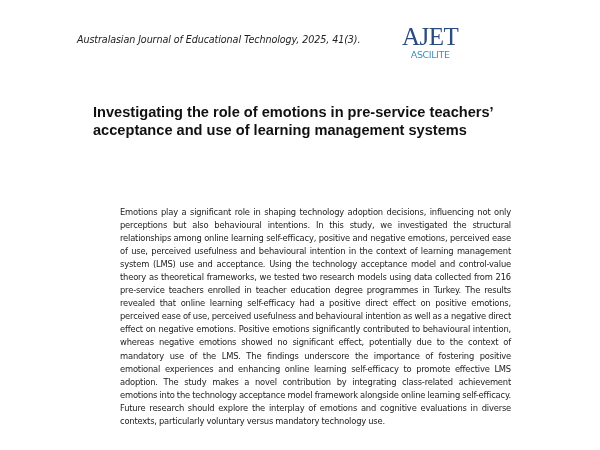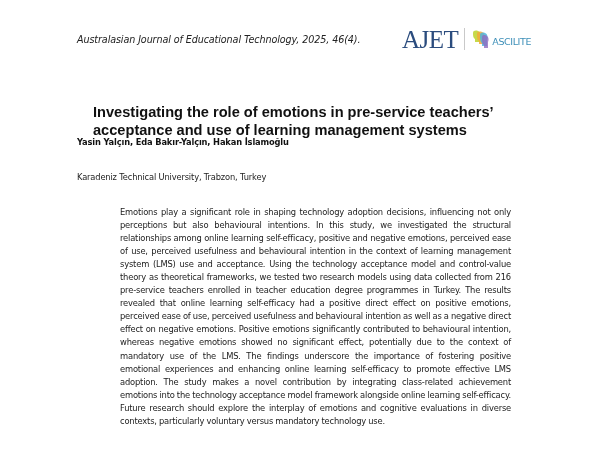--- a/index.html
+++ b/index.html
@@ -10,33 +10,33 @@
       color: #1a1a1a;
     }
     .journal-line {
       position: absolute; left: 77px; top: 34px;
       font-family: "DejaVu Sans", sans-serif;
       font-style: italic; font-size: 9.6px; color: #222;
       letter-spacing: -0.1px;
     }
     .logo {
       position: absolute; left: 402px; top: 24px; height: 30px;
-      display: flex; align-items: center;
+      display: flex; align-items: center; flex-direction: column;
     }
     .logo-ajet {
       font-family: "Liberation Serif", serif; font-size: 25px;
       color: #2b4c7e; letter-spacing: -0.5px; line-height: 1;
     }
     .logo-divider {
       width: 1px; height: 22px; background: #c9c9c9; margin: 0 5px 0 6px;
     }
     .logo-heads { width: 20px; height: 20px; margin-right: 2px; }
     .logo-ascilite {
       font-family: "DejaVu Sans", sans-serif; font-size: 9.5px;
-      color: #3d8fb8; letter-spacing: -0.4px; margin-top: 5px;
+      color: #3d8fb8; letter-spacing: -0.4px; 
     }
     .title {
       position: absolute; left: 77px; top: 88px; width: 470px;
       font-family: "Liberation Sans", sans-serif; font-weight: bold;
       font-size: 14.6px; line-height: 17.5px; color: #111;
       margin: 16px;
     }
     .author-block { position: absolute; left: 77px; }
     .author-block.a1 { top: 136px; }
     .author-block.a2 { top: 171px; }
@@ -52,37 +52,35 @@
       position: absolute; left: 120px; top: 206px; width: 391px;
       font-family: "DejaVu Sans", sans-serif; font-size: 8.35px;
       line-height: 13.05px; color: #222; text-align: justify;
       letter-spacing: -0.18px; word-spacing: -0.3px;
       margin: 0;
     }
   </style>
 </head>
 <body>
 
-<div class="journal-line">Australasian Journal of Educational Technology, 2025, 46(4).</div>
+<div class="journal-line">Australasian Journal of Educational Technology, 2025, 41(3).</div>
 
 <div class="logo">
   <span class="logo-ajet">AJET</span>
   <span class="logo-divider"></span>
   <svg class="logo-heads" viewBox="0 0 20 20">
     <path d="M3 4 C3 1.5 6 1 8 2 C11 3 11 7 10 9 L10 13 L5 13 L5 10 C3 9 3 6 3 4 Z" fill="#c7d94a"></path>
     <path d="M7 5 C7 2.5 10 2 12 3 C15 4 15 8 14 10 L14 15 L9 15 L9 12 C7 11 7 8 7 5 Z" fill="#f2a93b" opacity="0.85"></path>
     <path d="M10 6 C10 3.5 13 3 15 4 C18 5 18 9 17 11 L17 17 L12 17 L12 14 C10 13 10 9 10 6 Z" fill="#4fb3d9" opacity="0.85"></path>
     <path d="M12 8 C12 6 14.5 5.5 16 6.5 C19 7.5 19 11 18 13 L18 19 L14 19 L14 16 C12 15 12 11 12 8 Z" fill="#8e6bbf" opacity="0.8"></path>
   </svg>
   <span class="logo-ascilite">ASCILITE</span>
 </div>
 
 <h1 class="title">Investigating the role of emotions in pre-service teachers’ acceptance and use of learning management systems</h1>
 
 <div class="author-block a1">
-  <div class="authors">Yasin Yalçın, Eda Bakır-Yalçın, Hakan İslamoğlu</div>
 </div>
 
 <div class="author-block a2">
-  <div class="affiliation">Karadeniz Technical University, Trabzon, Turkey</div>
 </div>
 
 <p class="abstract">Emotions play a significant role in shaping technology adoption decisions, influencing not only perceptions but also behavioural intentions. In this study, we investigated the structural relationships among online learning self-efficacy, positive and negative emotions, perceived ease of use, perceived usefulness and behavioural intention in the context of learning management system (LMS) use and acceptance. Using the technology acceptance model and control-value theory as theoretical frameworks, we tested two research models using data collected from 216 pre-service teachers enrolled in teacher education degree programmes in Turkey. The results revealed that online learning self-efficacy had a positive direct effect on positive emotions, perceived ease of use, perceived usefulness and behavioural intention as well as a negative direct effect on negative emotions. Positive emotions significantly contributed to behavioural intention, whereas negative emotions showed no significant effect, potentially due to the context of mandatory use of the LMS. The findings underscore the importance of fostering positive emotional experiences and enhancing online learning self-efficacy to promote effective LMS adoption. The study makes a novel contribution by integrating class-related achievement emotions into the technology acceptance model framework alongside online learning self-efficacy. Future research should explore the interplay of emotions and cognitive evaluations in diverse contexts, particularly voluntary versus mandatory technology use.</p>
 
 </body></html>

